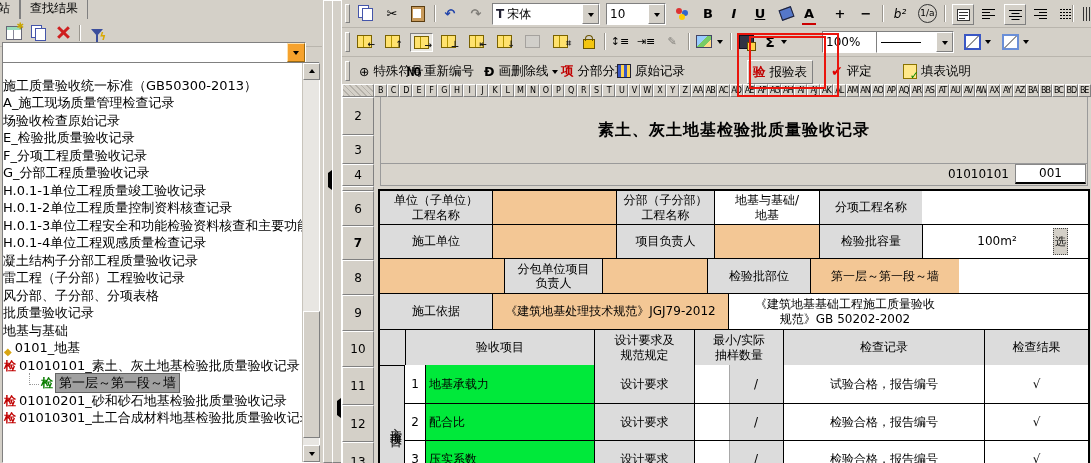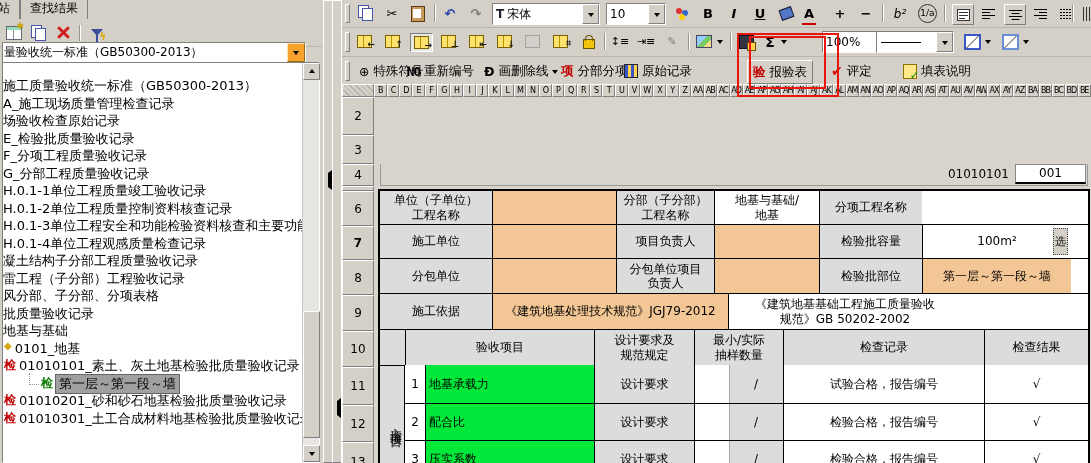--- a/index.html
+++ b/index.html
@@ -28,21 +28,21 @@
   #lp-combo{position:absolute;left:2px;top:42px;width:302px;height:19px;background:#fff;display:flex;align-items:center;
             border:1px solid;border-color:#808080 #fff #fff #808080}
   #lp-combo .cval{white-space:nowrap;overflow:hidden;padding-left:1px;font-size:12px}
   #lp-combo .ddo{margin-left:auto;width:16px;height:17px;background:#f6a22d;display:flex;align-items:center;justify-content:center;
                  border:1px solid;border-color:#ffe2ae #9c6a10 #9c6a10 #ffe2ae;flex:0 0 16px}
   .tri-d{width:0;height:0;border:3px solid transparent;border-top:4px solid #000;margin-top:4px}
   .tri-u{width:0;height:0;border:3px solid transparent;border-bottom:4px solid #000;margin-bottom:4px}
   .tri-l{width:0;height:0;border:3px solid transparent;border-right:4px solid #000;margin-right:4px}
   #lp-tree{position:absolute;left:2px;top:62px;width:318px;bottom:0;background:#fff;overflow:hidden;
            border:1px solid;border-color:#808080 #fff #fff #808080;padding-top:14px;box-sizing:border-box}
-  .tree-item{height:17.5px;display:flex;align-items:flex-start;white-space:nowrap;font-size:13px;cursor:default}
+  .tree-item{height:17.5px;display:flex;align-items:flex-end;white-space:nowrap;font-size:13px;cursor:default}
   .t-badge{font-weight:bold;margin:0 3px 0 1px;font-size:12px}
   .t-badge:empty{display:none;margin:0}
   .tree-item[data-badge-color="red"] .t-badge{color:#c00000}
   .tree-item[data-badge-color="green"] .t-badge{color:#0a7d00}
   .tree-item[data-badge-color="gold"] .t-badge{color:#d8a511;font-size:10px}
   .tree-item[data-selected="true"] .t-label{background:#a0a0a0;outline:1px solid #636363;padding:0 3px}
   .tree-item[data-indent="1"]{padding-left:20px;position:relative}
   .tree-item[data-indent="1"]::before{content:"";position:absolute;left:26px;top:-2px;width:9px;height:11px;
         border-left:1px dotted #999;border-bottom:1px dotted #999}
   .tree-item[data-indent="1"] .t-badge{margin-left:18px}
@@ -177,21 +177,20 @@
     <span class="lpi">
         <span class="xic"></span>
       </span>
     <span class="sep" style="position:static;height:16px"></span>
     <span class="lpi">
         <span class="funnel"></span>
         <span class="bolt">ϟ</span>
       </span>
   </div>
   <div id="lp-combo">
-    <span class="cval">量验收统一标准（GB50300-2013）</span>
     <span class="ddo">
         <i class="tri-d"></i>
       </span>
   </div>
   <div id="lp-tree">
 
   <div class="tree-item">
 
       <span class="t-label">施工质量验收统一标准（GB50300-2013）</span>
     </div>
@@ -489,21 +488,21 @@
     </span>
     <span class="t3" style="left:137px">
       <span class="dic">Đ</span>
       <span>画删除线</span>
       <i class="tri-d"></i>
     </span>
     <span class="t3" style="left:214px">
       <span class="ric">项</span>
       <span>分部分项</span>
     </span>
-    <span class="t3" style="left:277px">
+    <span class="t3" style="left:270px">
       <span class="origic"></span>
       <span>原始记录</span>
     </span>
     <span class="t3 raised" style="left:405px">
       <span class="ric">验</span>
       <span>报验表</span>
     </span>
     <span class="t3" style="left:484px">
       <span class="ckred">✔</span>
       <span>评定</span>
@@ -586,20 +585,23 @@
         <div class="rh">6</div>
         <div class="rh">7</div>
         <div class="rh">8</div>
         <div class="rh">9</div>
         <div class="rh">10</div>
         <div class="rh">11</div>
         <div class="rh">12</div>
         <div class="rh">13</div>
       </div>
     <div id="cells">
+      <div id="titlezone">
+        <span class="t">素土、灰土地基检验批质量验收记录</span>
+      </div>
       <div id="codeband">
         <span class="code">01010101</span>
         <span class="serial">001</span>
       </div>
       <div id="form">
         <div class="fr r6">
           <div class="fc lab w112">单位（子单位）
 工程名称</div>
           <div class="fc pch w124"></div>
           <div class="fc lab w110">分部（子分部）
@@ -613,21 +615,20 @@
           <div class="fc pch w124"></div>
           <div class="fc lab w110">项目负责人</div>
           <div class="fc pch w129"></div>
           <div class="fc lab w84">检验批容量</div>
           <div class="fc wht w149">
             <span>100m²</span>
             <button id="selbtn">选</button>
           </div>
         </div>
         <div class="fr r8">
-          <div class="fc lab w112">分包单位</div>
           <div class="fc pch w124"></div>
           <div class="fc lab w110">分包单位项目
 负责人</div>
           <div class="fc pch w129"></div>
           <div class="fc lab w84">检验批部位</div>
           <div class="fc pch w149">第一层～第一段～墙</div>
         </div>
         <div class="fr r9">
           <div class="fc lab w112">施工依据</div>
           <div class="fc pch w236">《建筑地基处理技术规范》JGJ79-2012</div>

